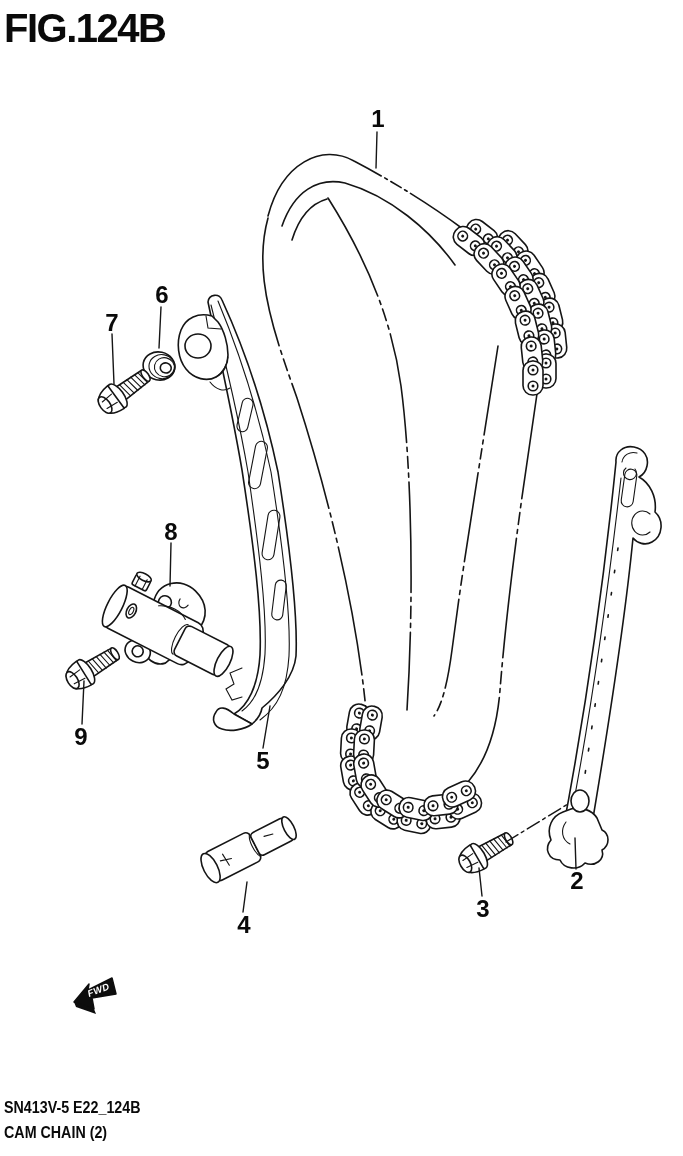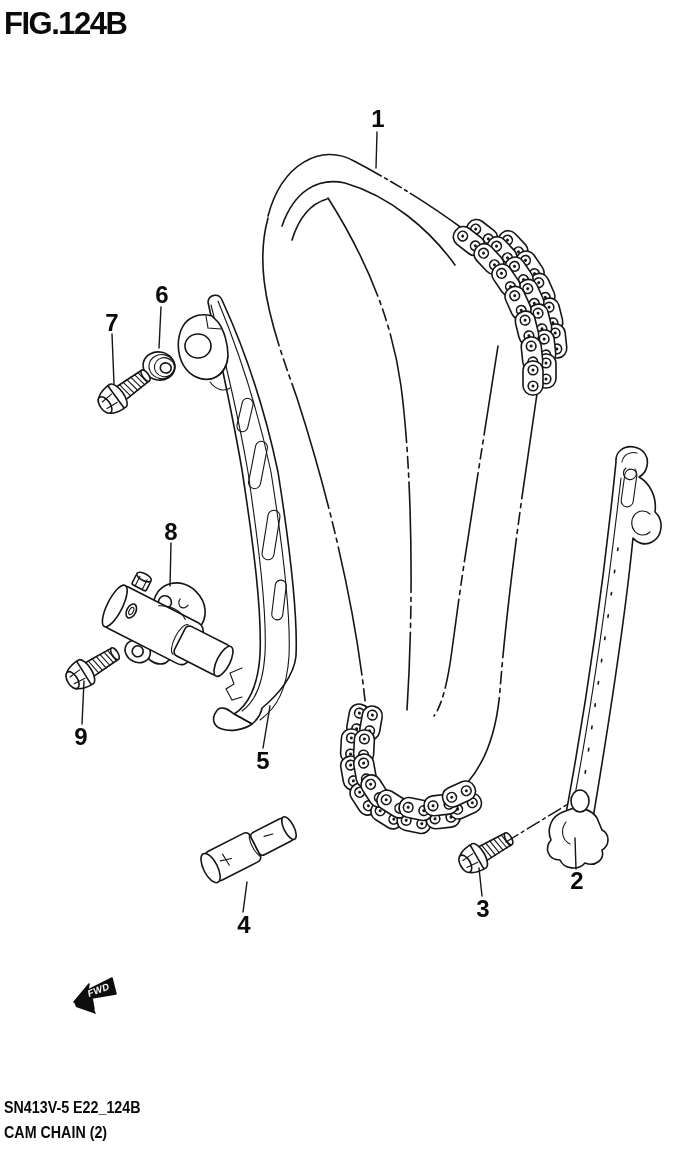--- a/index.html
+++ b/index.html
@@ -1,18 +1,18 @@
 <!DOCTYPE html>
 <html><head>
 <meta charset="utf-8">
 <style>
   html,body{margin:0;padding:0;background:#fff;}
   #page{position:relative;width:683px;height:1156px;background:#ffffff;
         font-family:"Liberation Sans",sans-serif;overflow:hidden;}
-  #fig-title{position:absolute;left:4px;top:6px;font-size:31px;font-weight:900;
+  #fig-title{position:absolute;left:4px;top:6px;font-size:40px;font-weight:900;
              letter-spacing:-1.5px;color:#0a0a0a;}
   .footer-line{position:absolute;left:4px;color:#0a0a0a;font-size:17px;font-weight:600;
                transform:scaleX(0.84);transform-origin:left center;white-space:nowrap;}
   #footer-code{top:1098px;}
   #footer-caption{top:1123px;}
   .callout{position:absolute;transform:translate(-50%,-50%);font-size:24px;font-weight:800;
            color:#0a0a0a;line-height:1;}
   svg{position:absolute;left:0;top:0;}
   .ln{stroke:#151515;fill:none;stroke-width:1.6;stroke-linecap:round;stroke-linejoin:round;}
   .lnw{stroke:#151515;fill:#ffffff;stroke-width:1.6;stroke-linejoin:round;}

